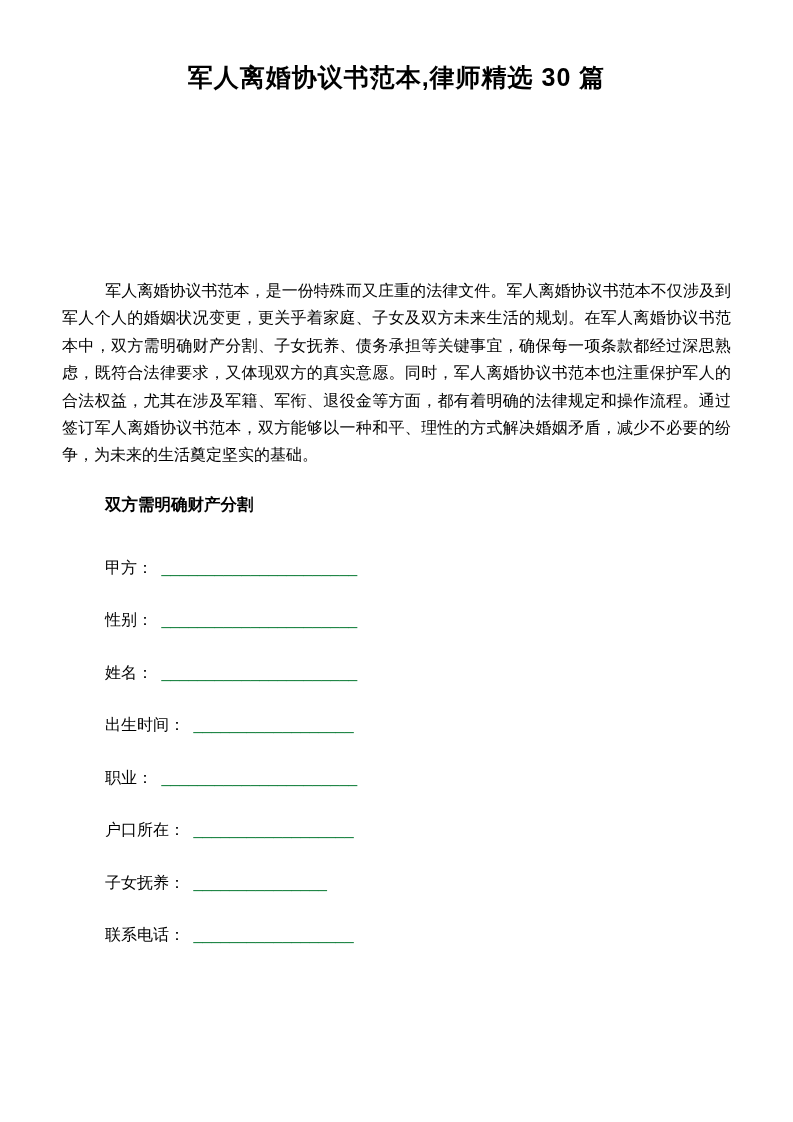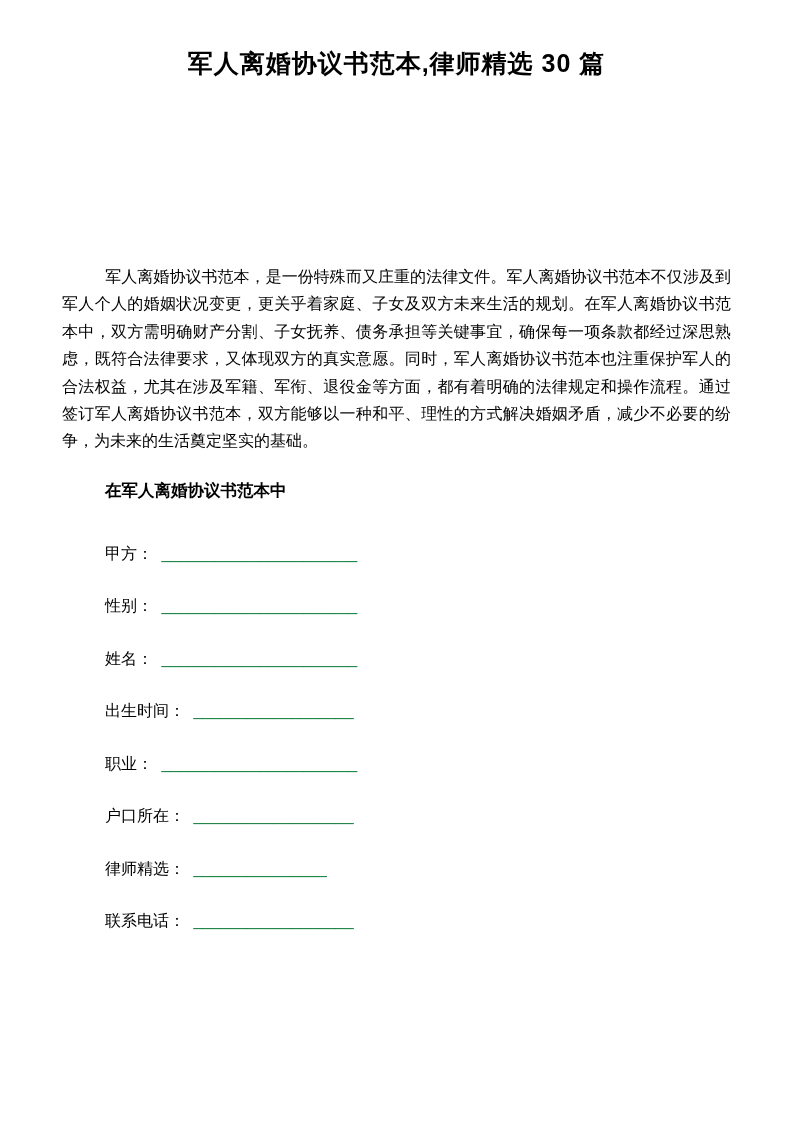--- a/index.html
+++ b/index.html
@@ -12,21 +12,21 @@
     width: 793px;
     height: 1122px;
     margin: 0 auto;
     background: #ffffff;
     color: #000000;
     font-family: "Liberation Sans", "DejaVu Sans", sans-serif;
     overflow: hidden;
   }
   .doc-title {
     margin: 0;
-    padding-top: 46px;
+    padding-top: 60px;
     text-align: center;
     font-size: 25px;
     line-height: 34px;
     font-weight: 700;
     letter-spacing: 1px;
   }
   .intro-paragraph {
     margin: 183px 62px 8px 62px;
     font-size: 16px;
     line-height: 27.4px;
@@ -62,21 +62,21 @@
 </style>
 </head>
 <body>
 
 <div class="page">
 
   <h1 class="doc-title">军人离婚协议书范本,律师精选 30 篇</h1>
 
   <p class="intro-paragraph">军人离婚协议书范本，是一份特殊而又庄重的法律文件。军人离婚协议书范本不仅涉及到军人个人的婚姻状况变更，更关乎着家庭、子女及双方未来生活的规划。在军人离婚协议书范本中，双方需明确财产分割、子女抚养、债务承担等关键事宜，确保每一项条款都经过深思熟虑，既符合法律要求，又体现双方的真实意愿。同时，军人离婚协议书范本也注重保护军人的合法权益，尤其在涉及军籍、军衔、退役金等方面，都有着明确的法律规定和操作流程。通过签订军人离婚协议书范本，双方能够以一种和平、理性的方式解决婚姻矛盾，减少不必要的纷争，为未来的生活奠定坚实的基础。</p>
 
-  <h2 class="section-heading">在军人离婚协议书范本中</h2>
+  <h2 class="section-heading">双方需明确财产分割</h2>
 
   <div class="form-fields">
 
     <div class="field-row">
       <span class="field-label">甲方：</span>
       <span class="field-blank">______________________</span>
     </div>
 
     <div class="field-row">
       <span class="field-label">性别：</span>
@@ -99,21 +99,21 @@
       <span class="field-blank">______________________</span>
     </div>
 
     <div class="field-row">
       <span class="field-label">户口所在：</span>
       <span class="field-blank">__________________</span>
     </div>
 
 
     <div class="field-row">
-      <span class="field-label">律师精选：</span>
+      <span class="field-label">子女抚养：</span>
       <span class="field-blank">_______________</span>
     </div>
 
     <div class="field-row">
       <span class="field-label">联系电话：</span>
       <span class="field-blank">__________________</span>
     </div>
 
   </div>
 

